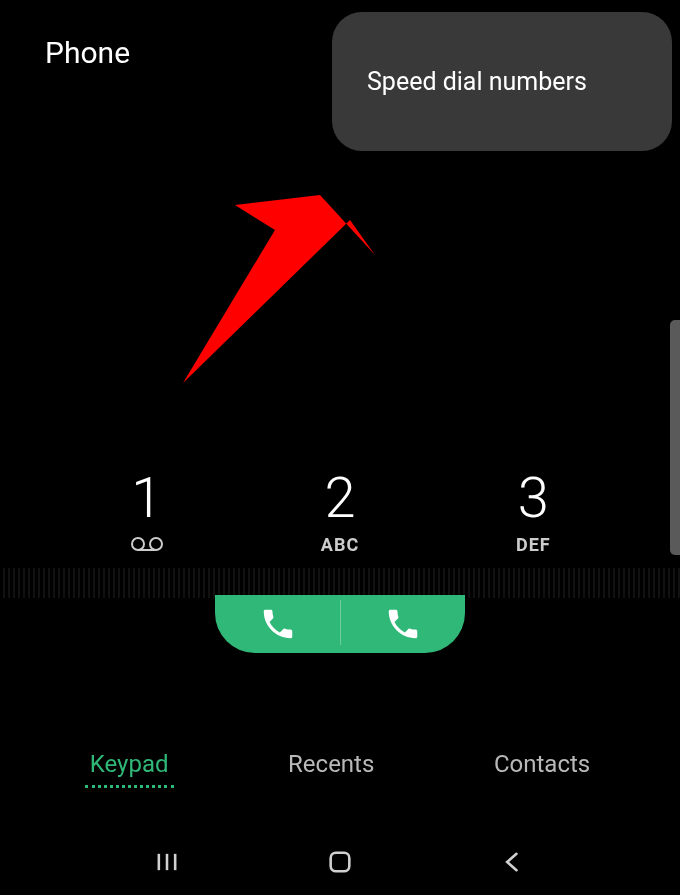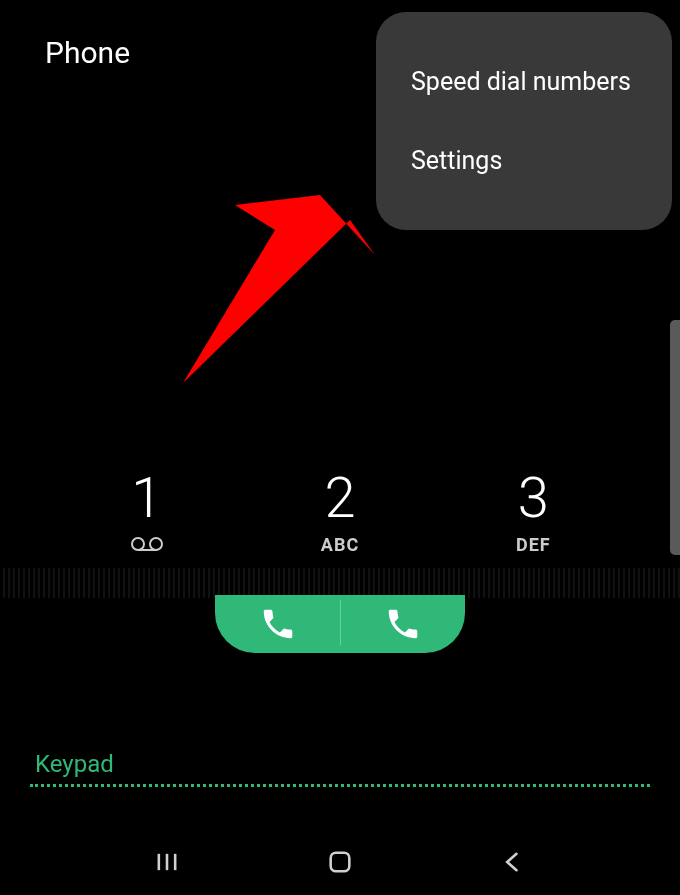--- a/index.html
+++ b/index.html
@@ -20,21 +20,21 @@
     }
     .app-title {
       color: #ffffff;
       font-size: 30px;
       font-weight: 400;
     }
     .dropdown-menu {
       position: absolute;
       top: 12px;
       right: 8px;
-      width: 296px;
+      width: 340px;
       background: rgba(60, 60, 60, 0.95);
       border-radius: 30px;
       padding: 30px 0;
       z-index: 10;
     }
     .menu-item {
       color: #ffffff;
       font-size: 25px;
       font-weight: 400;
       padding: 25px 35px;
@@ -121,21 +121,20 @@
       background: rgba(255,255,255,0.3);
     }
     .bottom-tabs {
       position: absolute;
       top: 740px;
       left: 0;
       width: 100%;
       display: flex;
       justify-content: space-around;
       padding: 0 30px;
-      flex-direction: column;
     }
     .tab {
       color: #b8b8b8;
       font-size: 24px;
       font-weight: 400;
       cursor: pointer;
       padding: 10px 5px;
     }
     .tab.active {
       color: #2fb877;
@@ -168,21 +167,20 @@
   </style>
 </head>
 <body>
 
 <div class="header">
   <div class="app-title">Phone</div>
 </div>
 
 <div class="dropdown-menu">
   <div class="menu-item">Speed dial numbers</div>
-  <div class="menu-item">Settings</div>
 </div>
 
 <svg class="arrow-annotation" viewBox="0 0 200 220">
   <defs>
     <marker id="arrowhead" markerWidth="12" markerHeight="12" refX="9" refY="6" orient="auto">
       <polygon points="0 0, 12 6, 0 12" fill="#ff0000"></polygon>
     </marker>
   </defs>
   <polygon points="8,208 175,45 200,80 145,20 60,30 100,55" fill="#ff0000"></polygon>
 </svg>
@@ -219,20 +217,22 @@
     </svg>
     <div class="call-divider"></div>
     <svg class="call-icon" width="38" height="38" viewBox="0 0 24 24" fill="#ffffff">
       <path d="M6.62 10.79c1.44 2.83 3.76 5.14 6.59 6.59l2.2-2.2c.27-.27.67-.36 1.02-.24 1.12.37 2.33.57 3.57.57.55 0 1 .45 1 1V20c0 .55-.45 1-1 1-9.39 0-17-7.61-17-17 0-.55.45-1 1-1h3.5c.55 0 1 .45 1 1 0 1.25.2 2.45.57 3.57.11.35.03.74-.25 1.02l-2.2 2.2z"></path>
     </svg>
   </div>
 </div>
 
 <div class="bottom-tabs">
   <div class="tab active">Keypad</div>
+  <div class="tab">Recents</div>
+  <div class="tab">Contacts</div>
 </div>
 
 <div class="nav-bar">
   <div class="nav-icon">
     <svg width="28" height="28" viewBox="0 0 24 24" fill="none" stroke="#d0d0d0" stroke-width="2.2">
       <line x1="5" y1="5" x2="5" y2="19"></line>
       <line x1="12" y1="5" x2="12" y2="19"></line>
       <line x1="19" y1="5" x2="19" y2="19"></line>
     </svg>
   </div>

